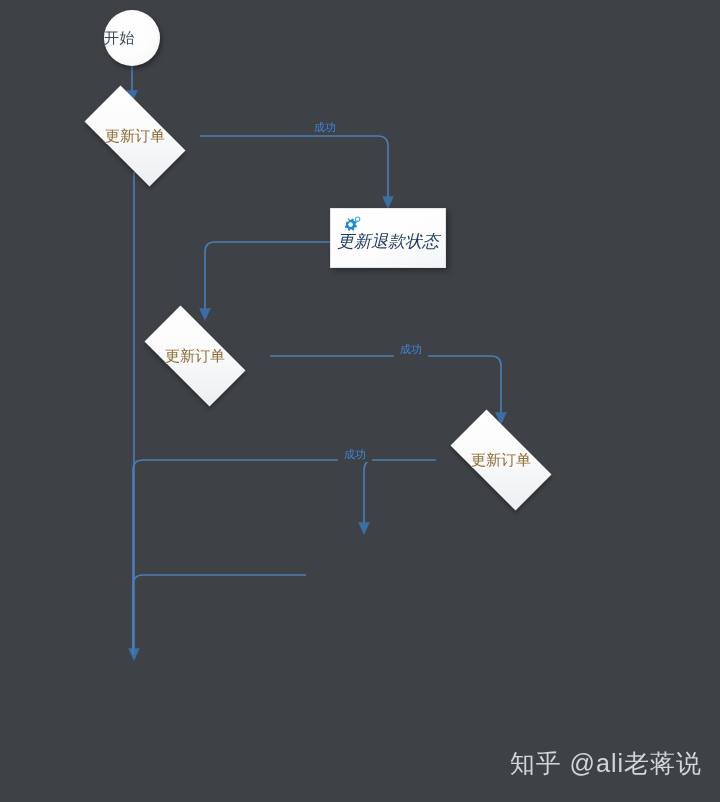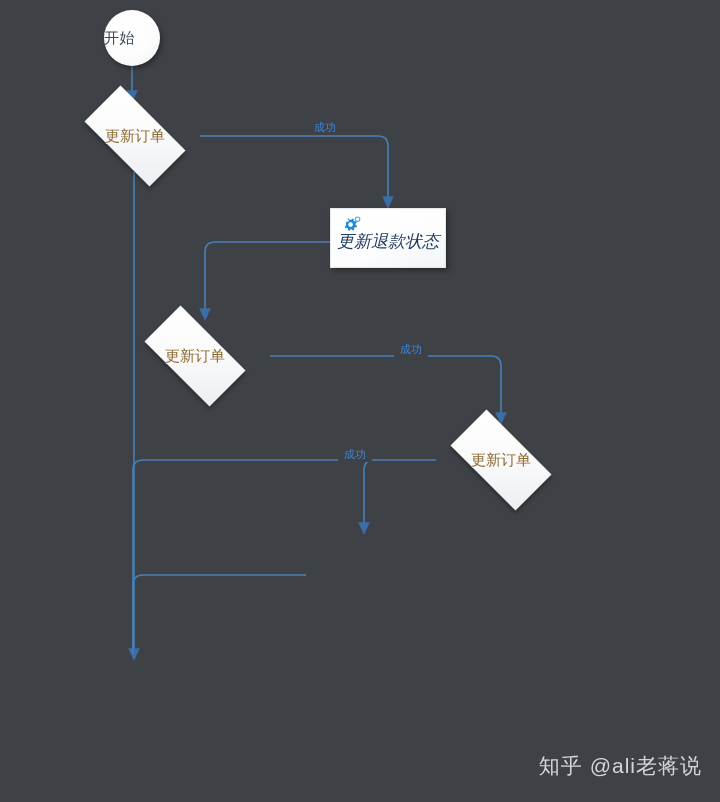--- a/index.html
+++ b/index.html
@@ -99,21 +99,21 @@
     background: #3e4246;
     padding: 0 6px;
     white-space: nowrap;
   }
 
   
   #watermark {
     position: absolute;
     right: 18px;
     bottom: 22px;
-    font-size: 21px;
+    font-size: 25px;
     color: #d3d6d9;
     letter-spacing: 1px;
   }
 </style>
 </head>
 <body>
 
 <div id="canvas">
 
   <svg id="edges" viewBox="0 0 720 802" xmlns="http://www.w3.org/2000/svg">

